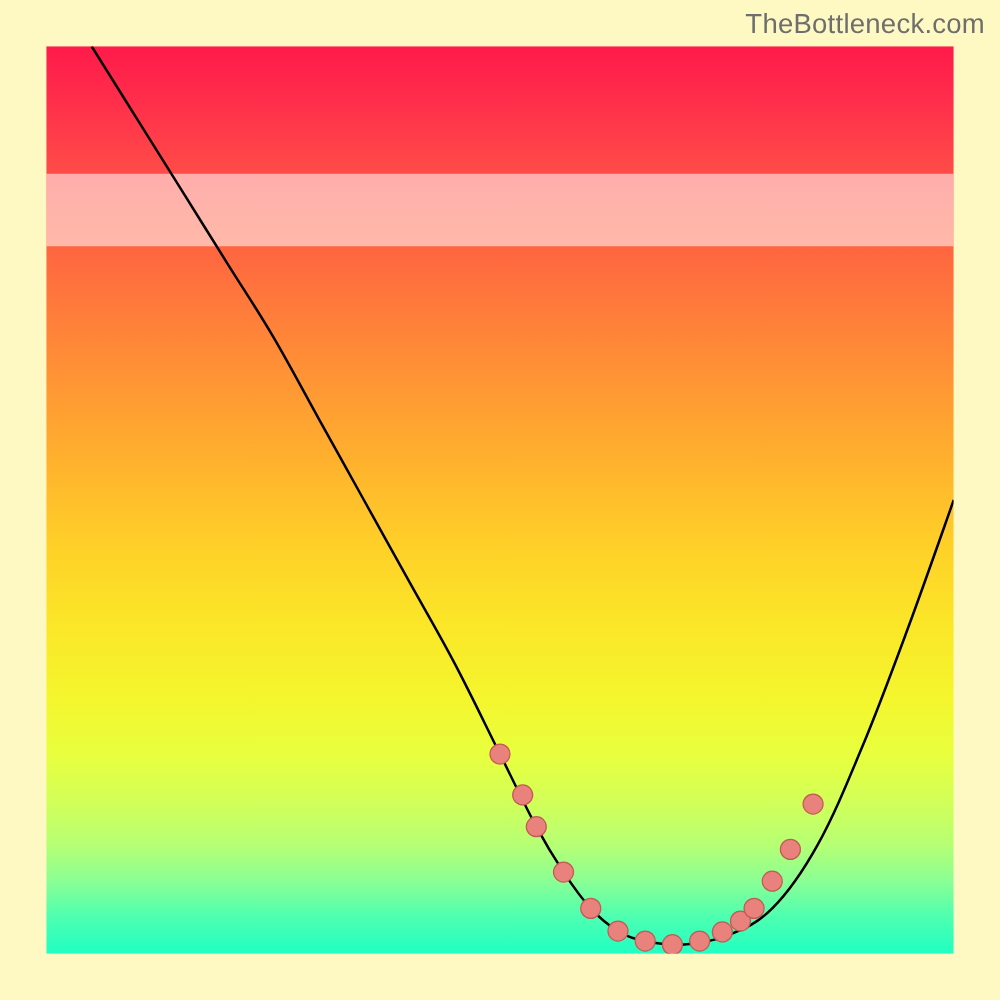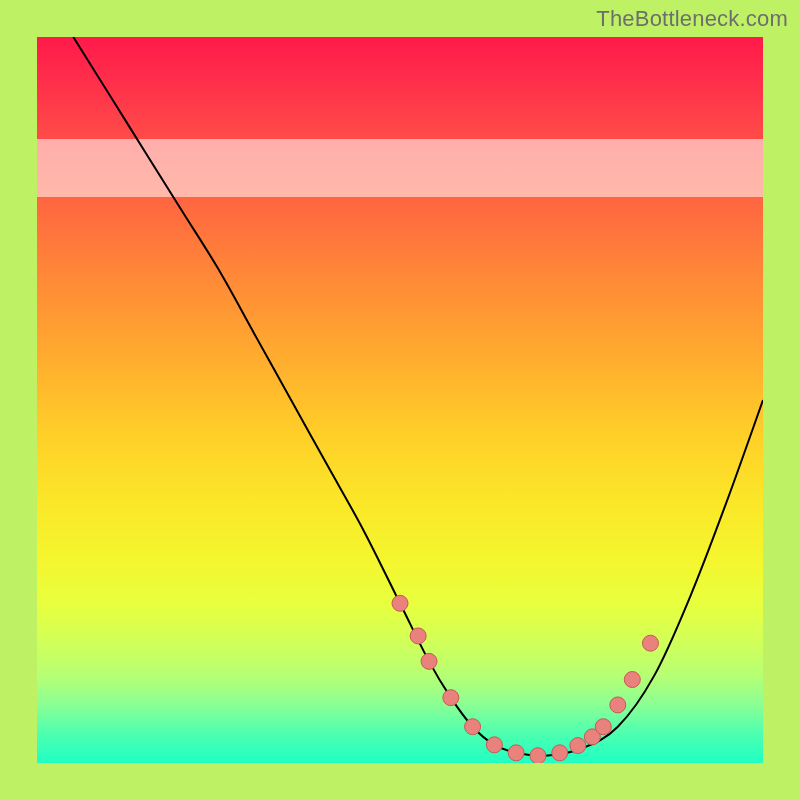--- a/index.html
+++ b/index.html
@@ -8,21 +8,21 @@
     width: 800px;
     height: 800px;
     background: #000;
     overflow: hidden;
     font-family: Arial, Helvetica, sans-serif;
   }
   .stage {
     position: relative;
     width: 800px;
     height: 800px;
-    background: #bef264;
+    background: #fef9c3;
   }
   .plot {
     position: absolute;
     left: 37px;
     top: 37px;
     width: 726px;
     height: 726px;
     overflow: hidden;
   }
   .gradient {

